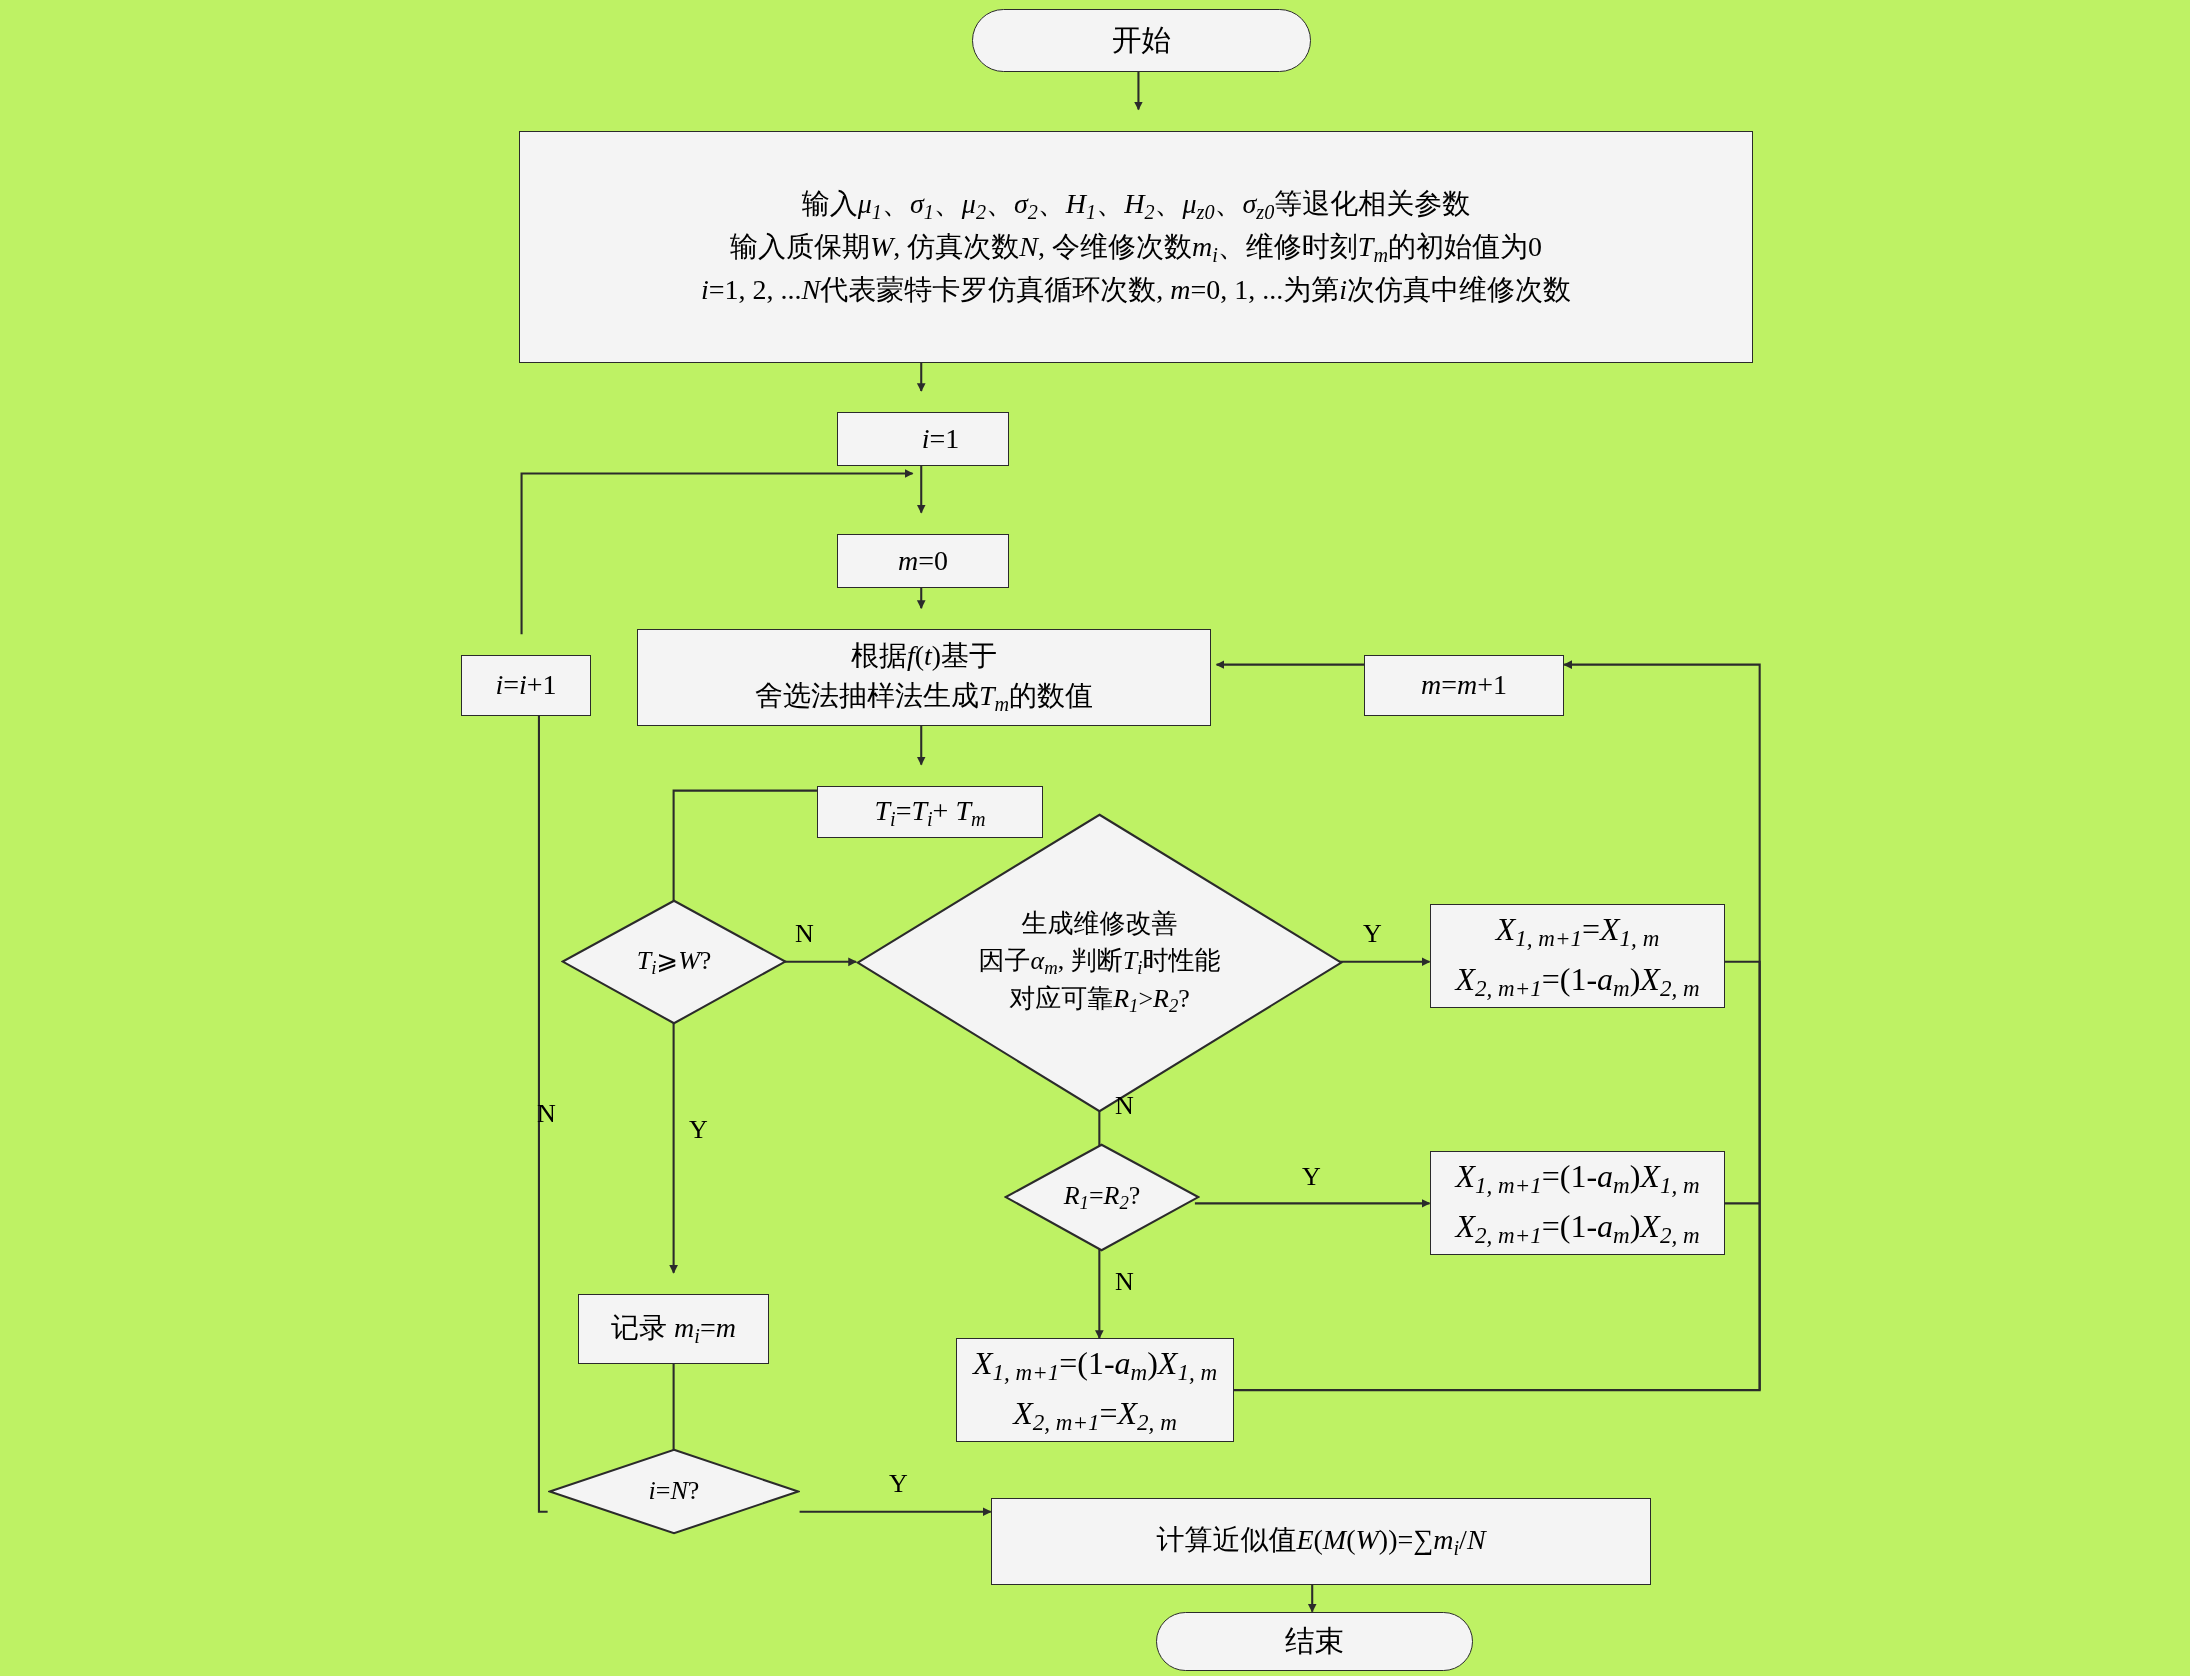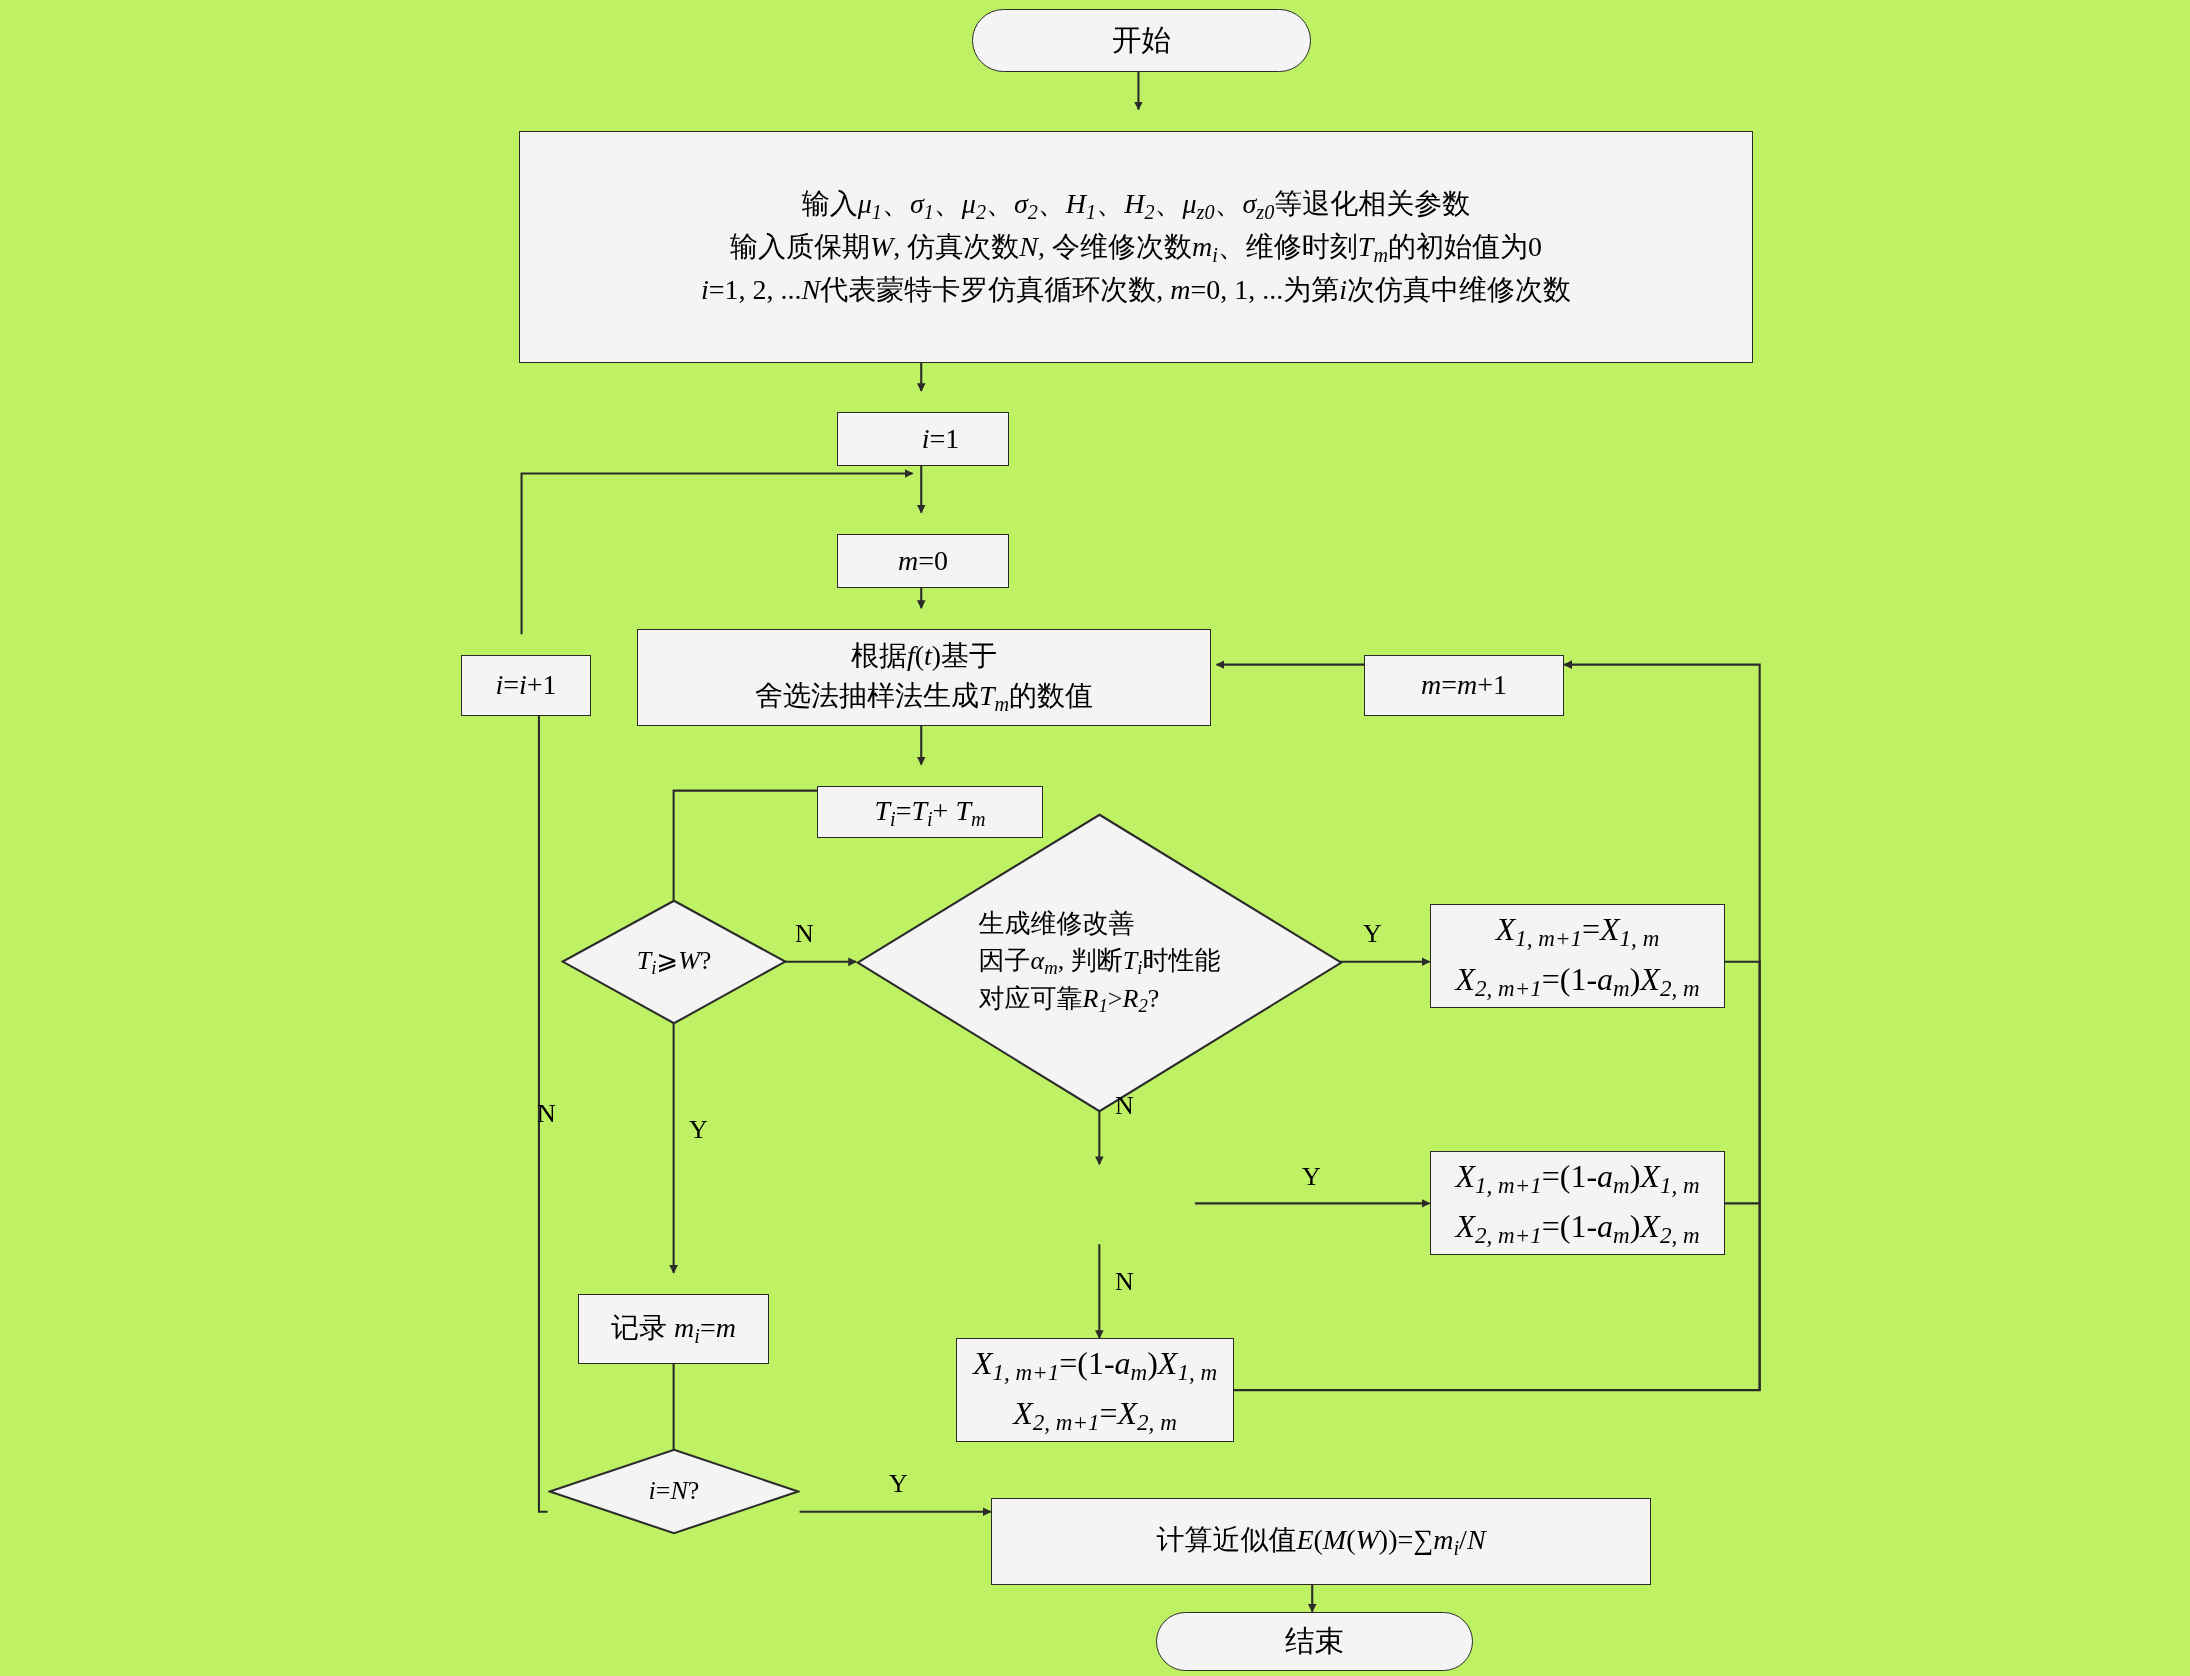--- a/index.html
+++ b/index.html
@@ -39,21 +39,21 @@
   }
   .diamond-shape {
     position: absolute;
     left: 0; top: 0;
     width: 100%;
     height: 100%;
   }
   .diamond-label {
     position: relative;
     z-index: 2;
-    text-align: left;
+    text-align: center;
     line-height: 1.4;
     white-space: nowrap;
   }
   .lbl {
     position: absolute;
     font-family: "Liberation Serif", serif;
     white-space: nowrap;
   }
   svg.edges {
     position: absolute;
@@ -182,20 +182,26 @@
     <svg class="diamond-shape" viewBox="0 0 560 345" preserveAspectRatio="none">
       <polygon points="280,2 558,172 280,343 2,172" fill="#f4f4f4" stroke="#2b2b2b" stroke-width="2.4"></polygon>
     </svg>
     <div class="diamond-label t30">
       <div>生成维修改善</div>
       <div>因子<span class="it">α</span><span class="sub it">m</span>, 判断<span class="it">T</span><span class="sub it">i</span>时性能</div>
       <div>对应可靠<span class="it">R</span><span class="sub it">1</span>&gt;<span class="it">R</span><span class="sub it">2</span>?</div>
     </div>
   </div>
 
+  <div class="diamond-wrap" style="left:1004px; top:1143px; width:196px; height:109px;">
+    <svg class="diamond-shape" viewBox="0 0 225 125" preserveAspectRatio="none">
+      <polygon points="112,2 223,62 112,123 2,62" fill="#f4f4f4" stroke="#2b2b2b" stroke-width="2.4"></polygon>
+    </svg>
+    <span class="diamond-label t30"><span class="it">R</span><span class="sub it">1</span>=<span class="it">R</span><span class="sub it">2</span>?</span>
+  </div>
 
   <div class="node proc multi t28" style="left:1430px; top:904px; width:295px; height:104px;">
     <div><span class="it">X</span><span class="sub it">1, m+1</span>=<span class="it">X</span><span class="sub it">1, m</span></div>
     <div><span class="it">X</span><span class="sub it">2, m+1</span>=(1-<span class="it">a</span><span class="sub it">m</span>)<span class="it">X</span><span class="sub it">2, m</span></div>
   </div>
 
   <div class="node proc multi t28" style="left:1430px; top:1151px; width:295px; height:104px;">
     <div><span class="it">X</span><span class="sub it">1, m+1</span>=(1-<span class="it">a</span><span class="sub it">m</span>)<span class="it">X</span><span class="sub it">1, m</span></div>
     <div><span class="it">X</span><span class="sub it">2, m+1</span>=(1-<span class="it">a</span><span class="sub it">m</span>)<span class="it">X</span><span class="sub it">2, m</span></div>
   </div>

